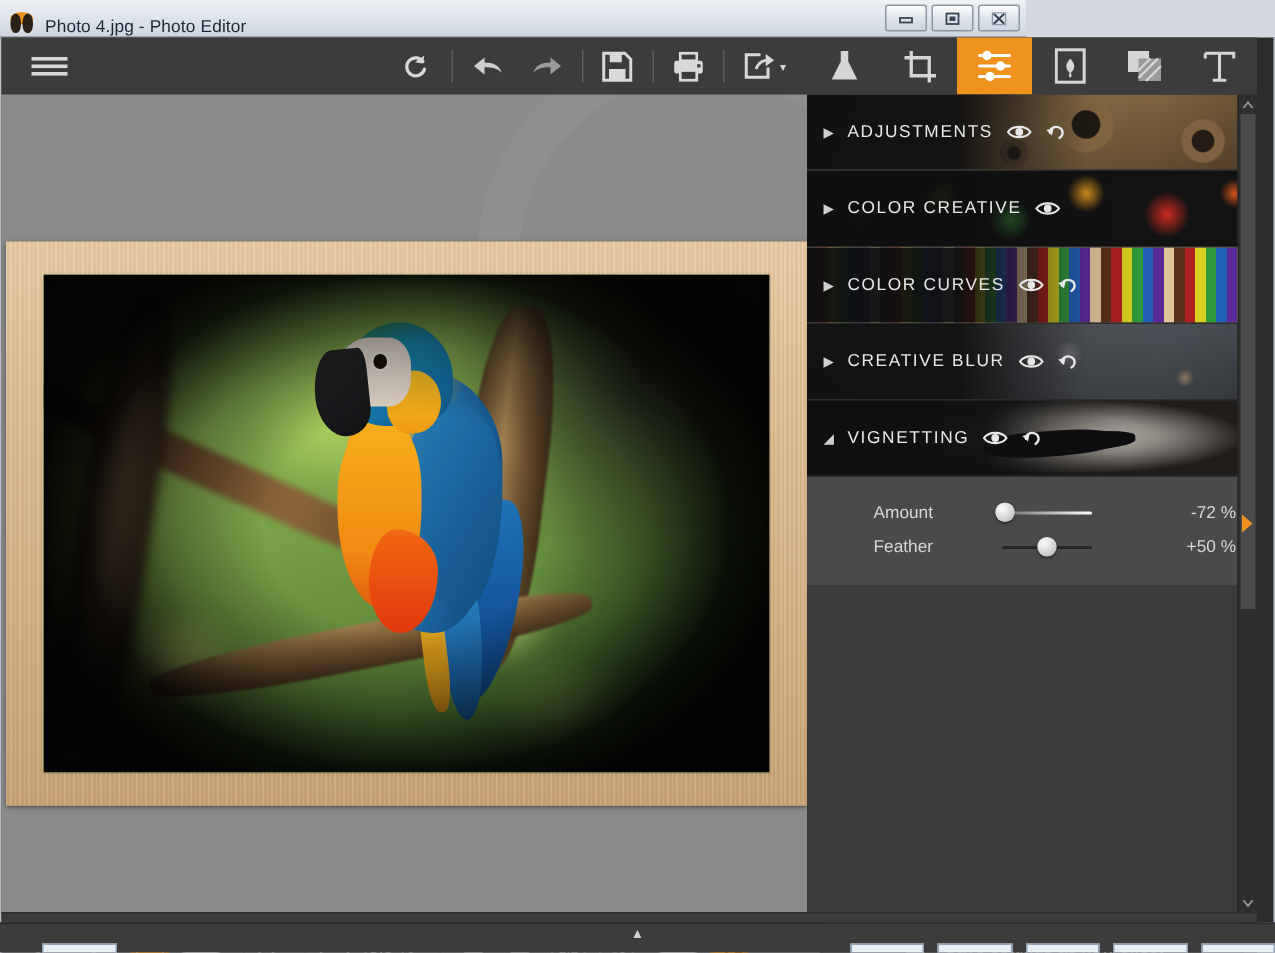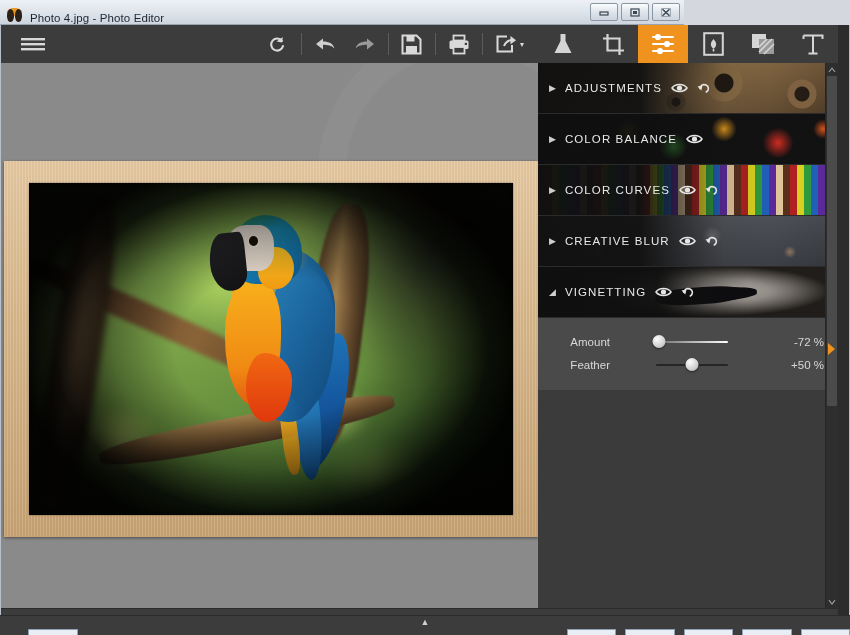--- a/index.html
+++ b/index.html
@@ -287,21 +287,21 @@
     box-shadow:14px 0 0 -2px #0d0d10;
   }
 
   .eff.expanded .eff-shade {
     background:linear-gradient(90deg, rgba(15,15,15,.97) 0%, rgba(15,15,15,.95) 40%,
       rgba(15,15,15,.5) 55%, rgba(15,15,15,.1) 70%, rgba(15,15,15,0) 84%);
   }
 
   
   .sliders { background:#4a4a4a; padding:12px 0 14px; }
-  .srow { display:flex; align-items:center; height:23px; padding:0 14px 0 4px;gap:36px; }
+  .srow { display:flex; align-items:center; height:23px; padding:0 14px 0 16px;gap:36px; }
   .slabel {
     width:78px; text-align:right; color:#d8d8d8; font-size:11.5px; padding-right:10px;
   }
   .strack { position:relative; flex:1; height:14px; }
   .strack .ln {
     position:absolute; left:0; right:0; top:6px; height:2px; background:#262626; border-radius:1px;
   }
   .strack.grad .ln {
     background:linear-gradient(90deg,#6a6a6a,#ffffff);
   }
@@ -573,21 +573,21 @@
               </svg>
           </span>
         </div>
       </div>
 
       <div class="eff">
         <div class="eff-thumb th-color"></div>
         <div class="eff-shade"></div>
         <div class="eff-row">
           <span class="eff-tri">▶</span>
-          <span class="eff-name">COLOR BALANCE</span>
+          <span class="eff-name">COLOR CREATIVE</span>
           <span class="eff-ico">
             <svg width="17" height="12" viewBox="0 0 17 12">
                 <path d="M1 6 C4 1.4 13 1.4 16 6 C13 10.6 4 10.6 1 6 Z" fill="none" stroke="#e6e6e6" stroke-width="1.5"></path>
                 <circle cx="8.5" cy="6" r="2.6" fill="#e6e6e6"></circle>
               </svg>
           </span>
         </div>
       </div>
 
       <div class="eff">

